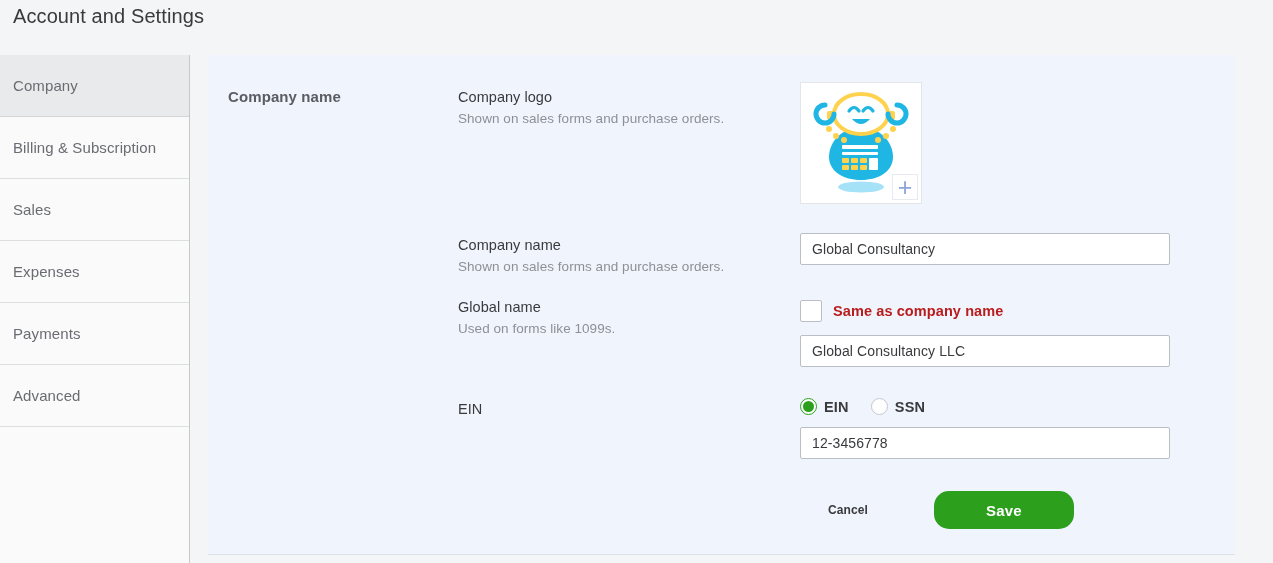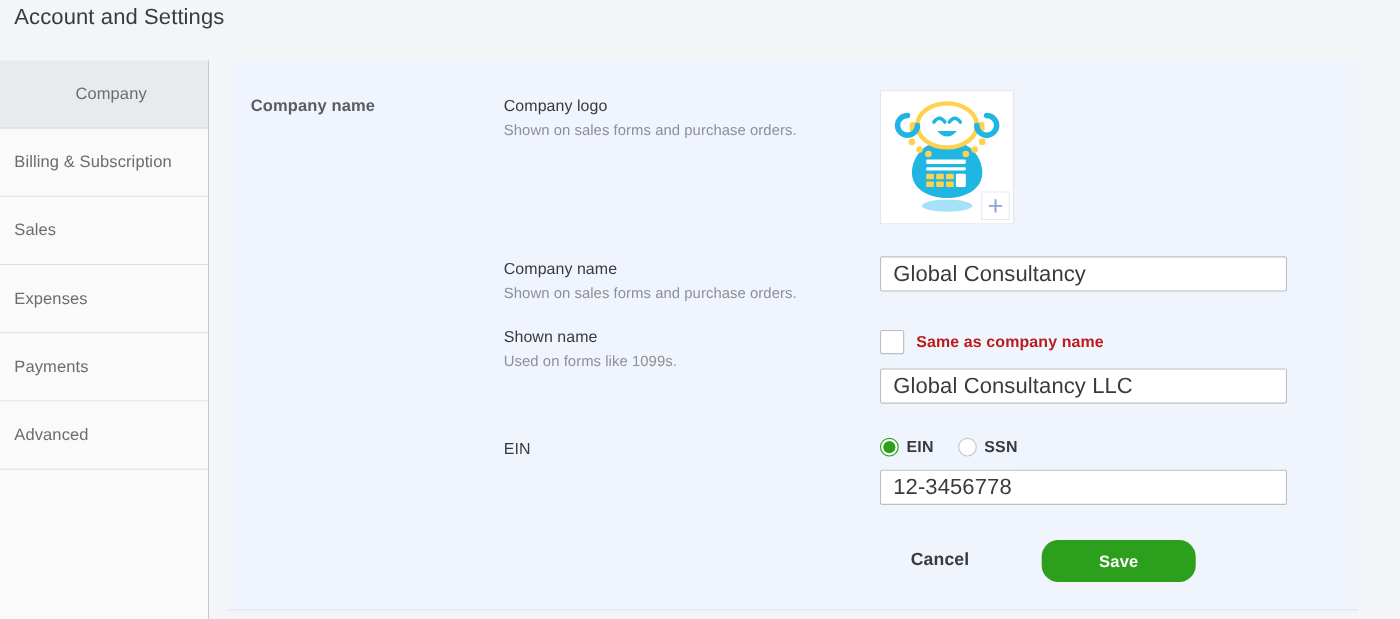--- a/index.html
+++ b/index.html
@@ -49,21 +49,20 @@
     color: #6B6C72;
     border-bottom: 1px solid #DCDEE0;
     background: #FAFAFB;
     cursor: pointer;
     letter-spacing: 0.1px;
   }
   .side-item.active {
     background: #E9EAEC;
     color: #6B6C72;
     border-bottom: 1px solid #D2D4D6;
-    justify-content: center;
   }
   .side-filler {
     height: 136px;
     background: #FAFAFB;
   }
 
   
   .content {
     position: absolute;
     left: 208px;
@@ -140,21 +139,21 @@
   }
 
   
   .text-input {
     width: 370px;
     height: 32px;
     background: #FFFFFF;
     border: 1px solid #BABEC5;
     border-radius: 2px;
     font-family: "Liberation Sans", sans-serif;
-    font-size: 20px;
+    font-size: 14px;
     color: #393A3D;
     padding: 0 11px;
     outline: none;
     letter-spacing: 0.1px;
   }
 
   
   .cb-row {
     display: flex;
     align-items: center;
@@ -217,21 +216,21 @@
 
   
   .btn-row {
     display: flex;
     align-items: center;
   }
   .btn-cancel {
     background: transparent;
     border: none;
     font-family: "Liberation Sans", sans-serif;
-    font-size: 16px;
+    font-size: 12px;
     font-weight: 700;
     color: #393A3D;
     cursor: pointer;
     padding: 0;
     letter-spacing: 0.1px;
   }
   .btn-save {
     margin-left: 66px;
     width: 140px;
     height: 38px;
@@ -329,21 +328,21 @@
 
     <div class="field-label-col" style="top:181px;">
       <div class="flabel">Company name</div>
       <div class="fhint">Shown on sales forms and purchase orders.</div>
     </div>
     <div class="field-ctl-col" style="top:178px;">
       <input class="text-input" type="text" value="Global Consultancy" style="">
     </div>
 
     <div class="field-label-col" style="top:243px;">
-      <div class="flabel">Shown name</div>
+      <div class="flabel">Global name</div>
       <div class="fhint">Used on forms like 1099s.</div>
     </div>
     <div class="field-ctl-col" style="top:245px;">
       <div class="cb-row">
         <span class="cbox"></span>
         <span class="cb-text">Same as company name</span>
       </div>
       <input class="text-input" type="text" style="margin-top: 13px;" value="Global Consultancy LLC">
     </div>
 

